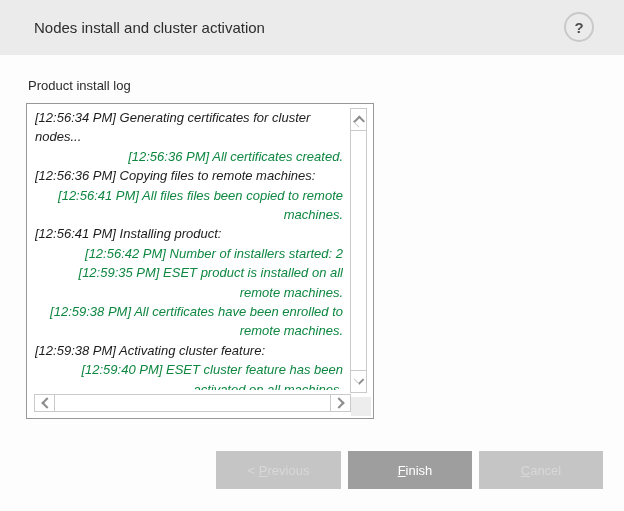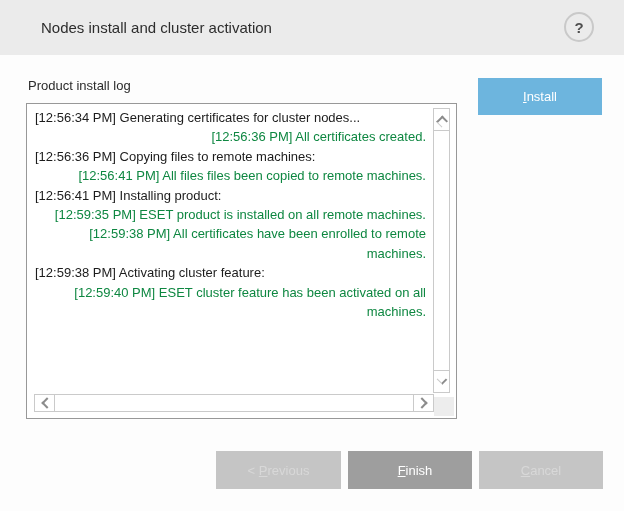--- a/index.html
+++ b/index.html
@@ -1,34 +1,34 @@
 <!DOCTYPE html>
 <html style="--header-bg: #ebebeb; --body-bg: #fdfdfd; --accent-blue: #6db5de; --log-success-green: #0e8741; --log-info-text: #1c1c1c; --box-border: #989898; --scrollbar-border: #cacaca; --arrow-color: #8c8c8c; --corner-bg: #ededed; --help-border: #c9c9c9; --disabled-button-bg: #c5c5c5; --disabled-button-text: #d8d8d8; --finish-button-bg: #9e9e9e;"><head>
 <meta charset="utf-8">
 <style>
   html,body{margin:0;padding:0;}
   body{font-family:"Liberation Sans","DejaVu Sans",sans-serif;}
   .window{position:relative;width:624px;height:511px;background:var(--body-bg,#fdfdfd);overflow:hidden;}
 
   
   .header{position:absolute;left:0;top:0;width:624px;height:55px;background:var(--header-bg,#ebebeb);}
-  .title{position:absolute;left:41px;top:0;line-height:55px;font-size:15px;color:#2d2d2d;white-space:nowrap;}
+  .title{position:absolute;left:34px;top:0;line-height:55px;font-size:15px;color:#2d2d2d;white-space:nowrap;}
   .help-btn{position:absolute;right:30px;top:12px;width:30px;height:30px;border-radius:50%;
     border:2px solid var(--help-border,#c9c9c9);box-sizing:border-box;background:transparent;
     display:flex;align-items:center;justify-content:center;cursor:pointer;padding:0;}
   .help-btn span{font-size:15px;font-weight:bold;color:#4f4f4f;line-height:1;}
 
   
   .log-label{position:absolute;left:28px;top:78px;font-size:13px;color:#2b2b2b;}
   .install-btn{position:absolute;left:478px;top:78px;width:124px;height:37px;border:none;
     background:var(--accent-blue,#6db5de);color:#fff;font-size:13px;font-family:inherit;cursor:pointer;}
 
   
-  .log-box{position:absolute;left:26px;top:103px;width:431px;height:316px;box-sizing:border-box;
-    border:1px solid var(--box-border,#989898);background:#fff;}
+  .log-box{position:absolute;left:26px;top:103px;width:348px;height:316px;box-sizing:border-box;
+    border:1px solid var(--box-border,#989898);background:#fff;font-style:italic;}
   .log-content{position:absolute;left:8px;top:4px;right:30px;bottom:28px;overflow:hidden;
     font-size:13px;line-height:19.4px;}
   .log-entry.info{color:var(--log-info-text,#1c1c1c);}
   .log-entry.success{color:var(--log-success-green,#0e8741);text-align:right;}
 
   
   .vscroll{position:absolute;top:4px;bottom:25px;right:6px;width:17px;box-sizing:border-box;
     border:1px solid var(--scrollbar-border,#cacaca);background:#fff;}
   .vscroll .scroll-btn{position:absolute;left:0;width:100%;height:21px;display:flex;align-items:center;justify-content:center;cursor:pointer;}
   .vscroll .up{top:0;border-bottom:1px solid var(--scrollbar-border,#cacaca);}
@@ -63,29 +63,29 @@
 
   <div class="header">
     <div class="title">Nodes install and cluster activation</div>
     <button class="help-btn">
       <span>?</span>
     </button>
   </div>
 
   <div class="log-label">Product install log</div>
 
-  <button class="install-btn" id="install-btn"><u>I</u>nstall</button>
 
   <div class="log-box">
     <div class="log-content" id="log-content">
         <div class="log-entry info">[12:56:34 PM] Generating certificates for cluster nodes...</div>
         <div class="log-entry success">[12:56:36 PM] All certificates created.</div>
         <div class="log-entry info">[12:56:36 PM] Copying files to remote machines:</div>
         <div class="log-entry success">[12:56:41 PM] All files files been copied to remote machines.</div>
         <div class="log-entry info">[12:56:41 PM] Installing product:</div>
+        <div class="log-entry success">[12:56:42 PM] Number of installers started: 2</div>
         <div class="log-entry success">[12:59:35 PM] ESET product is installed on all remote machines.</div>
         <div class="log-entry success">[12:59:38 PM] All certificates have been enrolled to remote machines.</div>
         <div class="log-entry info">[12:59:38 PM] Activating cluster feature:</div>
         <div class="log-entry success">[12:59:40 PM] ESET cluster feature has been activated on all machines.</div>
       </div>
 
     <div class="vscroll">
       <div class="scroll-btn up">
         <i class="chev up"></i>
       </div>

